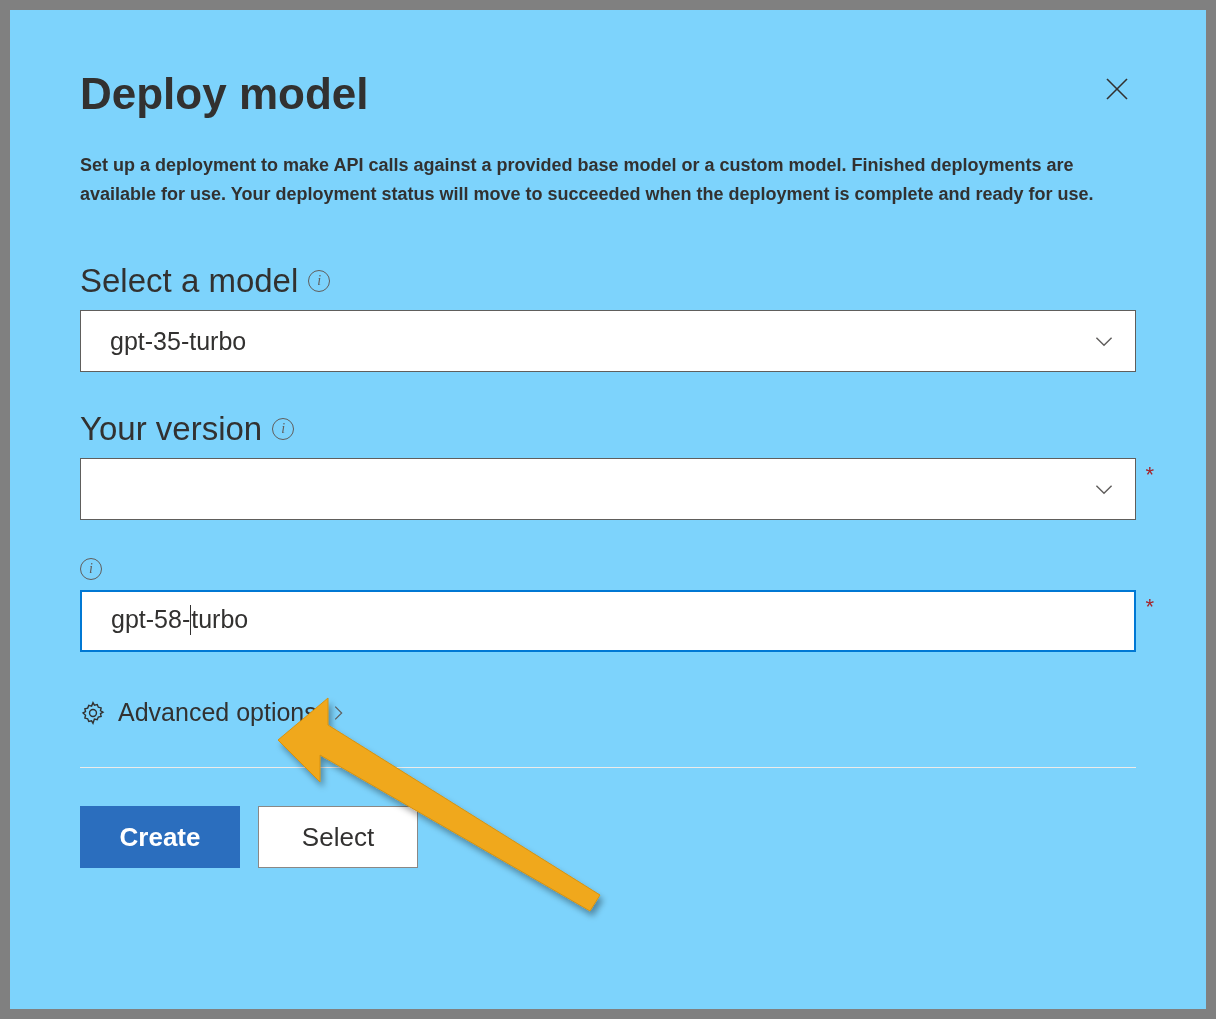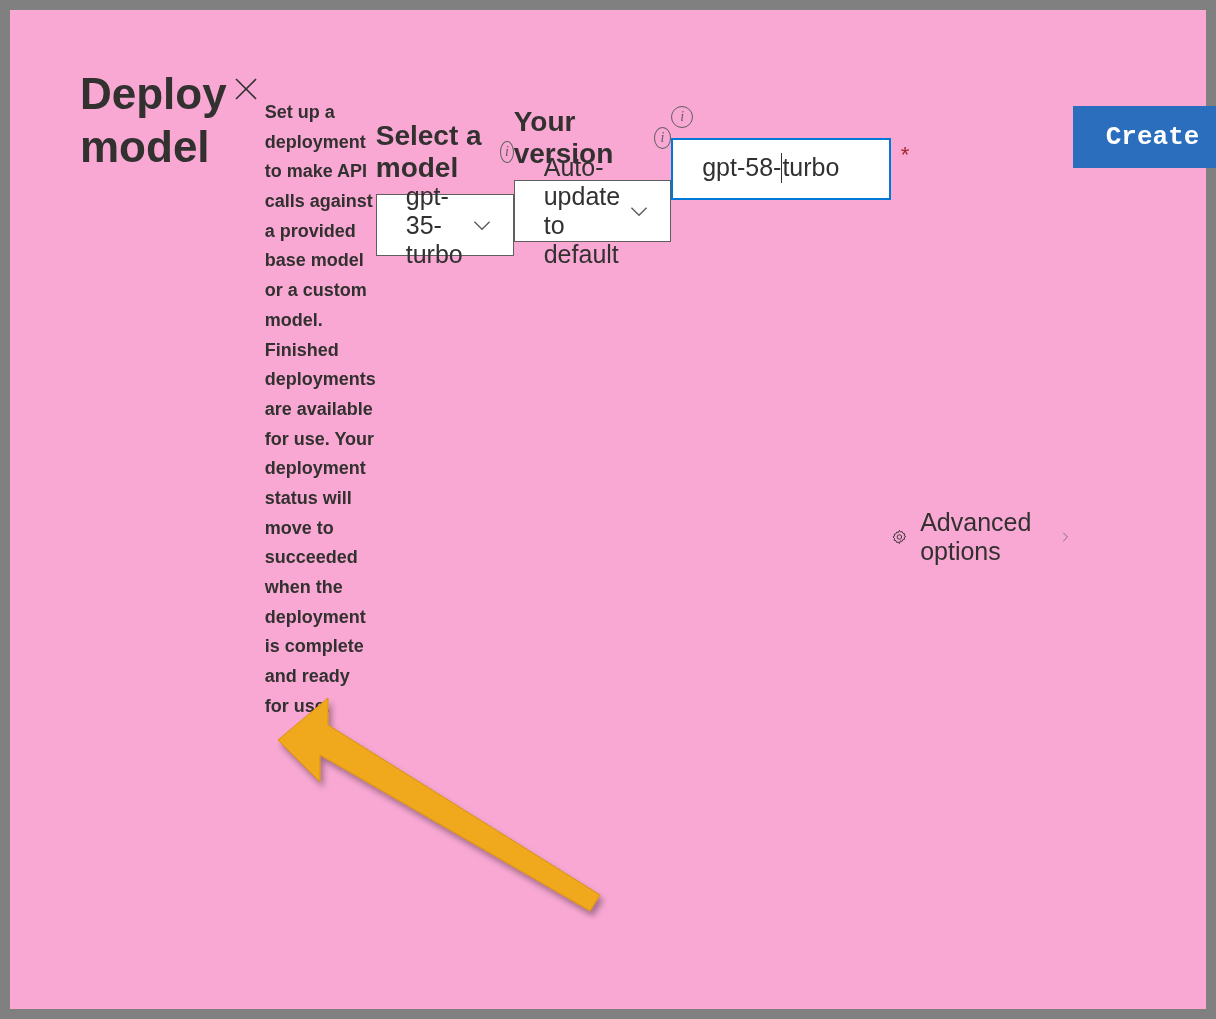--- a/index.html
+++ b/index.html
@@ -5,26 +5,27 @@
     * { box-sizing: border-box; margin: 0; padding: 0; }
     body {
       font-family: "Segoe UI", -apple-system, BlinkMacSystemFont, sans-serif;
       background: #808080;
       width: 1216px;
       height: 1019px;
       padding: 10px;
       color: #323130;
     }
     .dialog {
-      background: #f9a8d4;
+      background: #7dd3fc;
       width: 100%;
       height: 100%;
       padding: 58px 70px 50px 70px;
       position: relative;
       display: flex;
+      flex-direction: column;
     }
     .header-row {
       display: flex;
       justify-content: space-between;
       align-items: flex-start;
     }
     .title {
       font-size: 44px;
       font-weight: 600;
       color: #323130;
@@ -48,23 +49,23 @@
     }
     .form-group { margin-top: 52px; }
     .form-group + .form-group { margin-top: 38px; }
     .label-row {
       display: flex;
       align-items: center;
       gap: 10px;
       margin-bottom: 10px;
     }
     .field-label {
-      font-size: 28px;
-      color: #323130;
-      font-weight: 700;
+      font-size: 33px;
+      color: #323130;
+      font-weight: 400;
     }
     .info-icon {
       width: 22px; height: 22px;
       border: 1.5px solid #605e5c;
       border-radius: 50%;
       display: inline-flex;
       align-items: center;
       justify-content: center;
       font-size: 14px;
       color: #605e5c;
@@ -128,24 +129,23 @@
     }
     .gear-icon { color: #323130; }
     .adv-chevron { color: #605e5c; margin-left: -2px; }
     .divider {
       margin-top: 40px;
       border: none;
       border-top: 1px solid #edebe9;
     }
     .footer {
       display: flex;
-      justify-content: flex-end;
-      gap: 10px;
+      justify-content: flex-start;
+      gap: 18px;
       margin-top: 38px;
-      font-family: Liberation Mono, monospace;
     }
     .btn {
       min-width: 160px;
       height: 62px;
       font-size: 26px;
       font-family: inherit;
       border: 1px solid #8a8886;
       background: #fff;
       color: #323130;
       cursor: pointer;
@@ -206,21 +206,20 @@
     </div>
   </div>
 
   <div class="form-group">
     <div class="label-row">
       <span class="field-label">Your version</span>
       <span class="info-icon">i</span>
     </div>
     <div class="field-wrap">
       <div class="select-box">
-        <span>Auto-update to default</span>
         <svg class="chevron" width="26" height="26" viewBox="0 0 24 24" fill="none" stroke="currentColor" stroke-width="1.3">
           <polyline points="5 9 12 16 19 9"></polyline>
         </svg>
       </div>
       <span class="asterisk">*</span>
     </div>
   </div>
 
   <div class="form-group">
     <div class="label-row">

